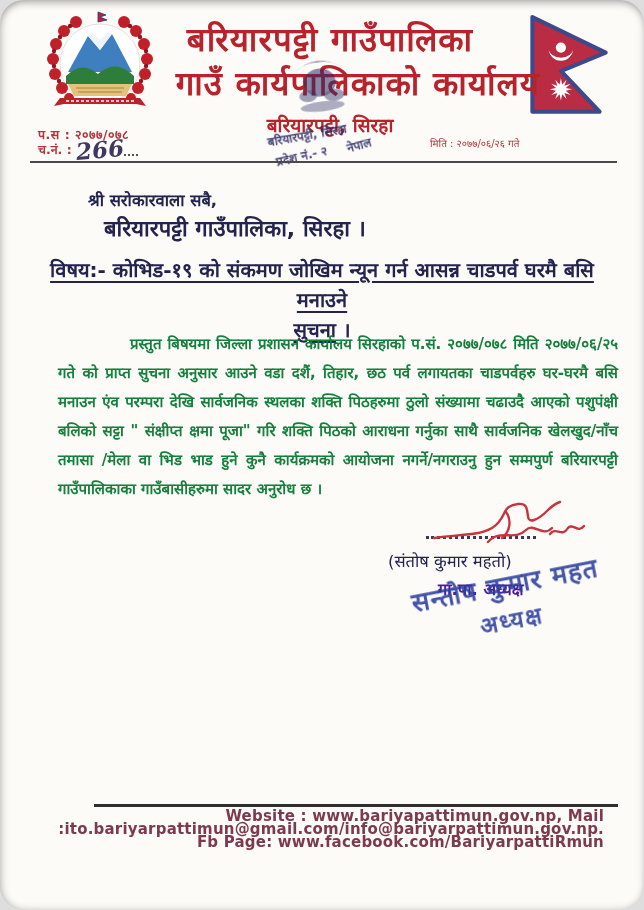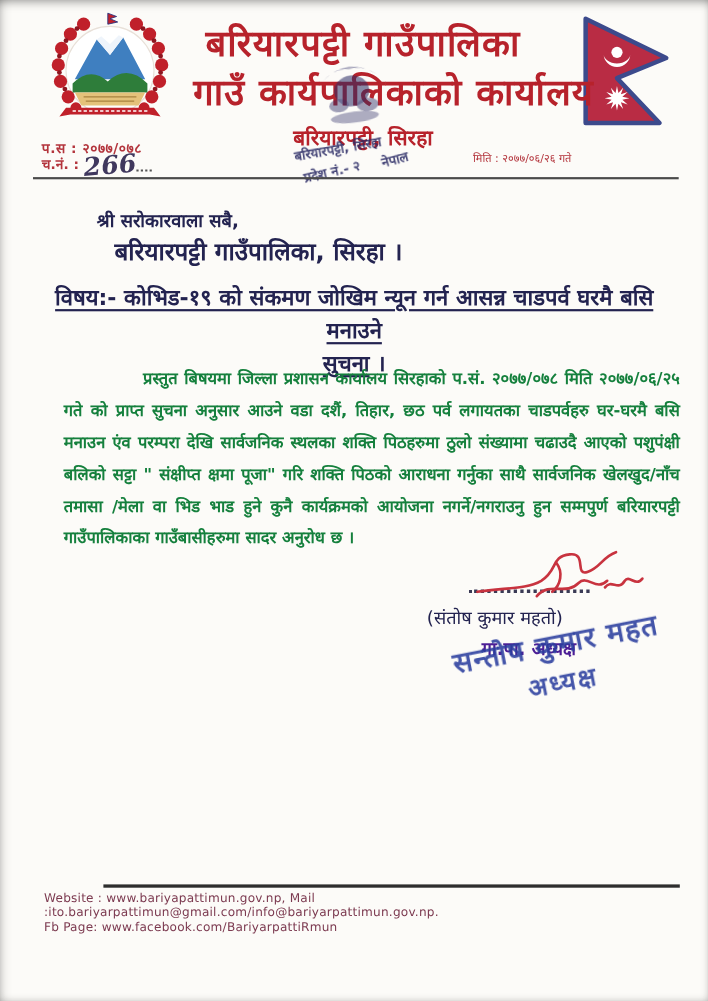--- a/index.html
+++ b/index.html
@@ -4,20 +4,21 @@
 <style>
   html,body{margin:0;padding:0;background:#dedede;}
   .page{
     position:relative;width:644px;height:910px;margin:0 auto;
     background:#fcfbf8;overflow:hidden;
     font-family:"DejaVu Sans",sans-serif;
     box-shadow:inset 0 7px 9px -5px rgba(0,0,0,.35),
                inset 8px 0 10px -7px rgba(0,0,0,.22),
                inset -5px 0 8px -5px rgba(0,0,0,.15),
                inset 0 -5px 8px -5px rgba(0,0,0,.18);
+    border-radius:24px;
   }
   .abs{position:absolute;}
   
   .title1{left:150px;top:16px;width:360px;text-align:center;font-size:33px;font-weight:bold;color:#b7222b;letter-spacing:1px;}
   .title2{left:120px;top:60px;width:420px;text-align:right;font-size:33px;font-weight:bold;color:#b7222b;letter-spacing:1px;}
   .loc{left:200px;top:112px;width:260px;text-align:center;font-size:19px;font-weight:bold;color:#b7222b;}
   .refline{left:38px;top:126px;font-size:12.5px;font-weight:bold;color:#b3343c;letter-spacing:.5px;}
   .chalani{left:38px;top:141px;font-size:12.5px;font-weight:bold;color:#b3343c;}
   .chalani-hand{display:inline-block;font-family:"DejaVu Serif",serif;font-style:italic;font-size:23px;color:#40385e;transform:rotate(-5deg);margin-left:4px;line-height:14px;vertical-align:-4px;}
   .chalani-dots{display:inline-block;width:14px;border-bottom:2px dotted #555;vertical-align:-2px;}
@@ -37,21 +38,21 @@
   
   .sig-dots{left:426px;top:536px;width:110px;border-bottom:3px dotted #3a3a55;height:0;}
   .sig-scribble{left:430px;top:498px;}
   .sig-name{left:388px;top:549px;font-size:16.5px;font-weight:normal;color:#232350;}
   .sig-title{left:438px;top:577px;font-size:16.5px;font-weight:bold;color:#4c1d95;}
   .sig-stamp{left:388px;top:566px;width:240px;transform:rotate(-11deg);text-align:center;color:rgba(42,62,158,.88);filter:blur(.35px);}
   .sig-stamp .n{font-size:26px;font-weight:bold;letter-spacing:1px;}
   .sig-stamp .t{font-size:23px;font-weight:bold;margin-top:2px;letter-spacing:2px;}
   
   .hr-bot{left:94px;top:804px;width:524px;height:3px;background:#2e2e2e;}
-  .foot{left:40px;top:810px;width:564px;text-align:left;font-size:11px;font-weight:normal;color:#7c3a50;line-height:13px;letter-spacing:.2px;}
+  .foot{left:40px;top:810px;width:564px;text-align:right;font-size:15px;font-weight:bold;color:#7c3a50;line-height:13px;letter-spacing:.2px;}
 </style>
 </head>
 <body>
 
 <div class="page">
 
   <div class="abs" style="left:42px;top:10px;">
     <svg width="116" height="108" viewBox="0 0 116 108">
       <circle cx="58" cy="54" r="40" fill="#ffffff" stroke="#e8e0d8" stroke-width="1"></circle>
 

